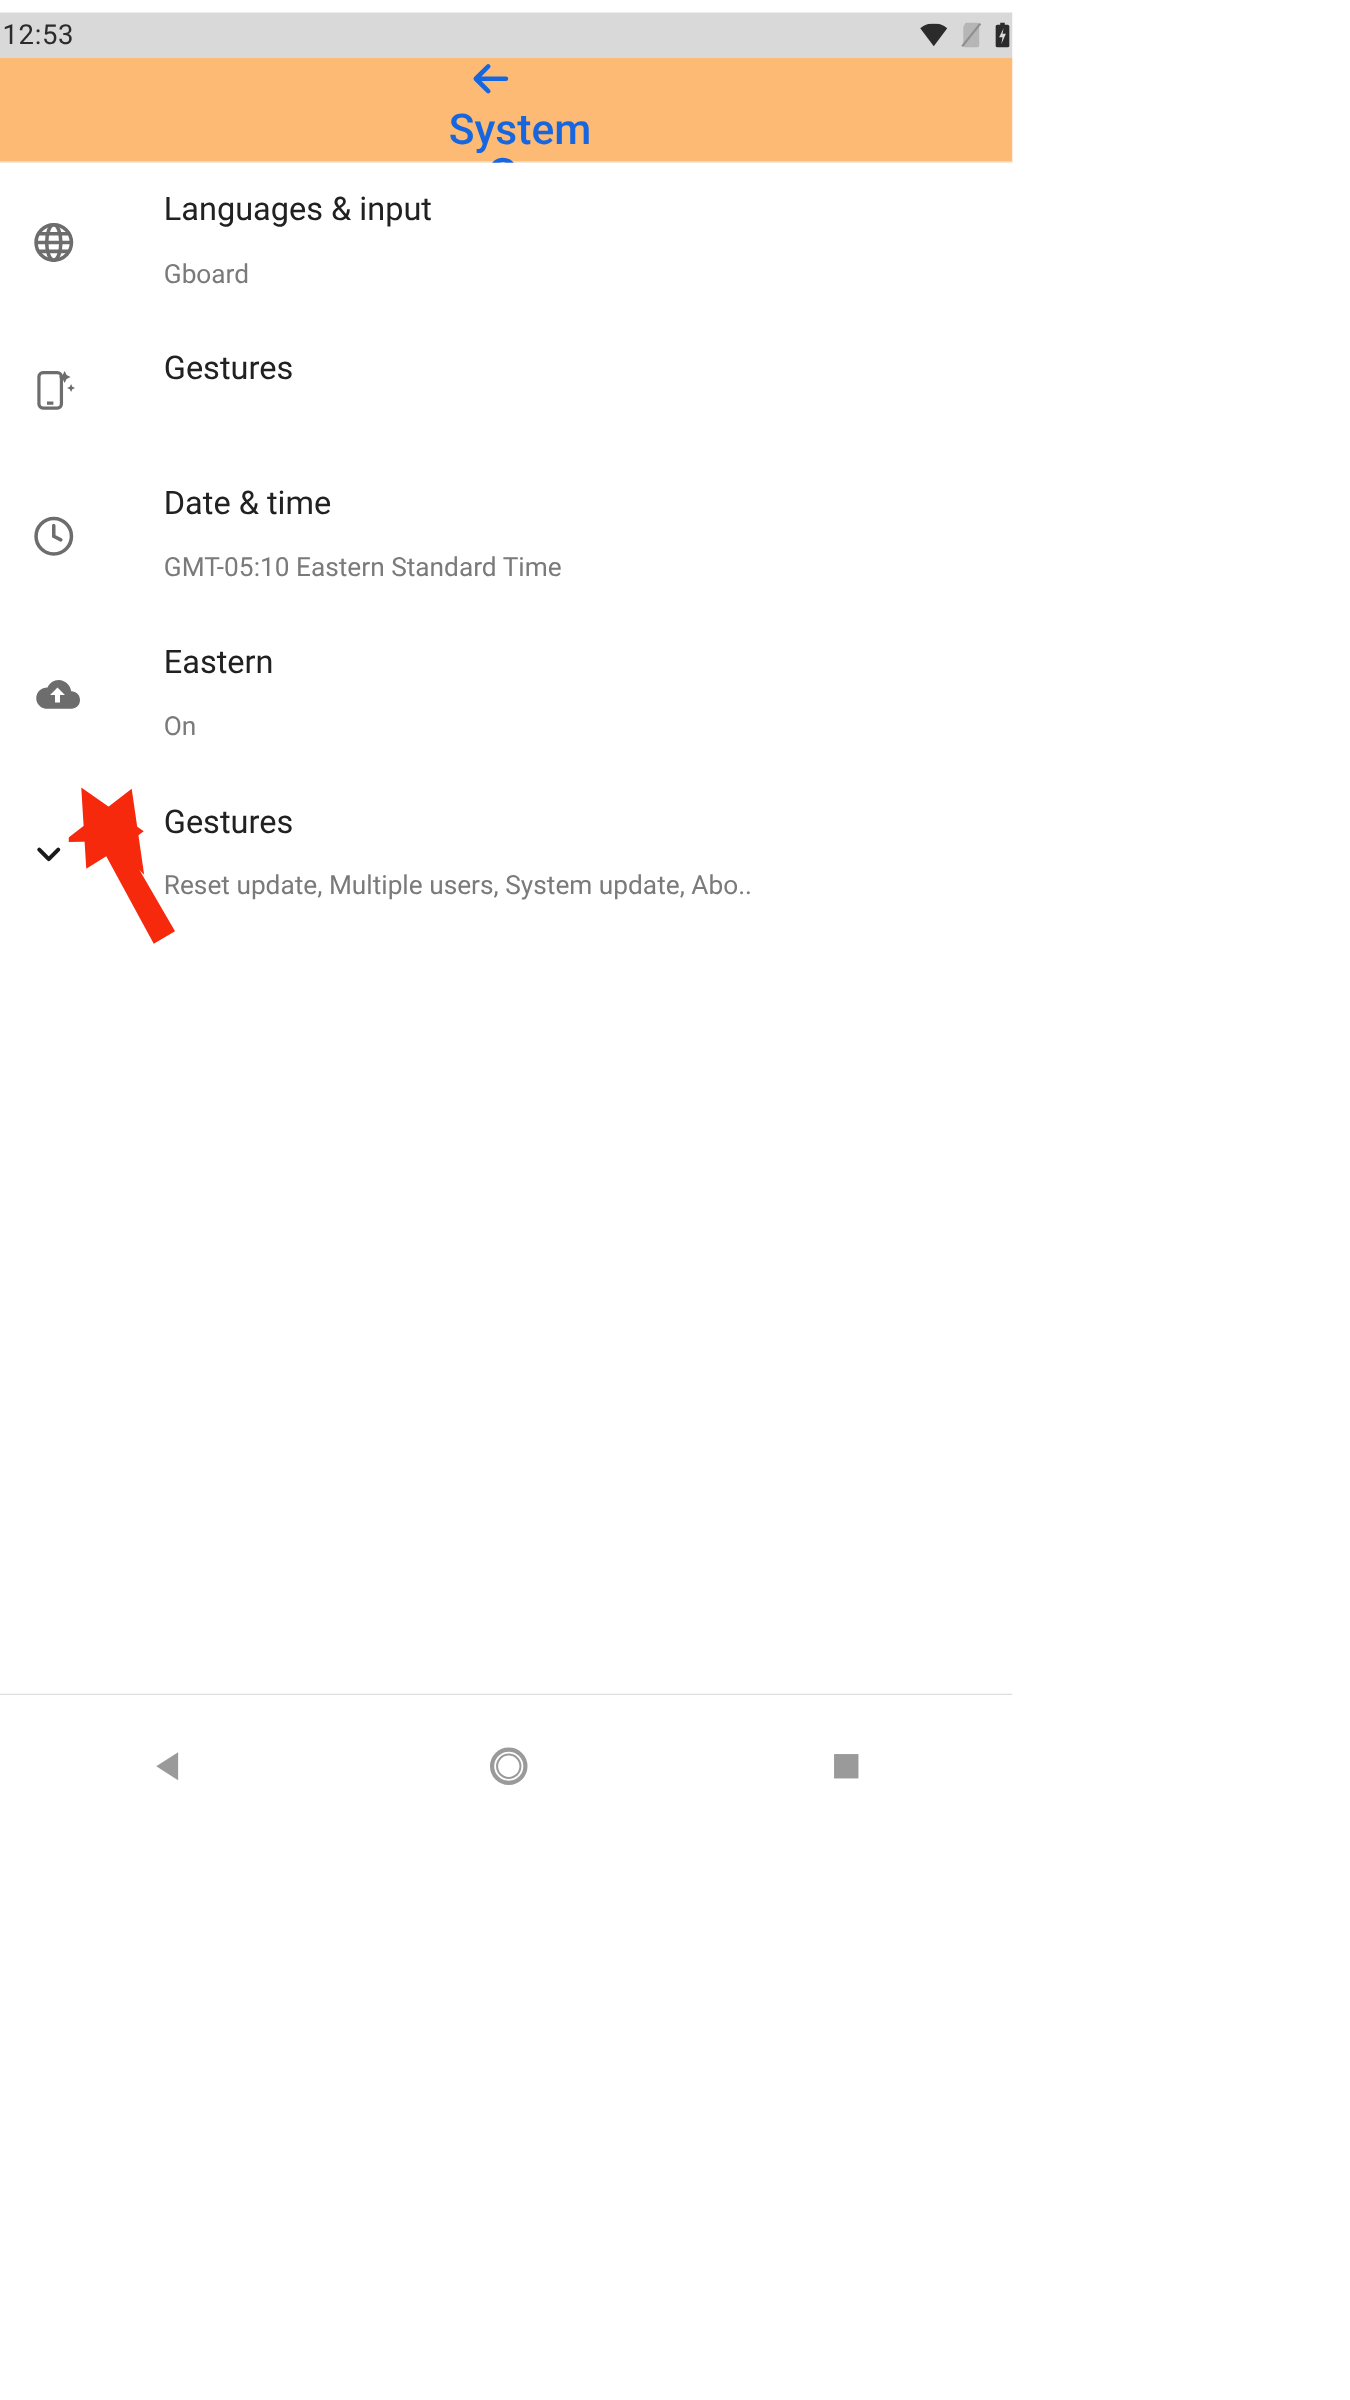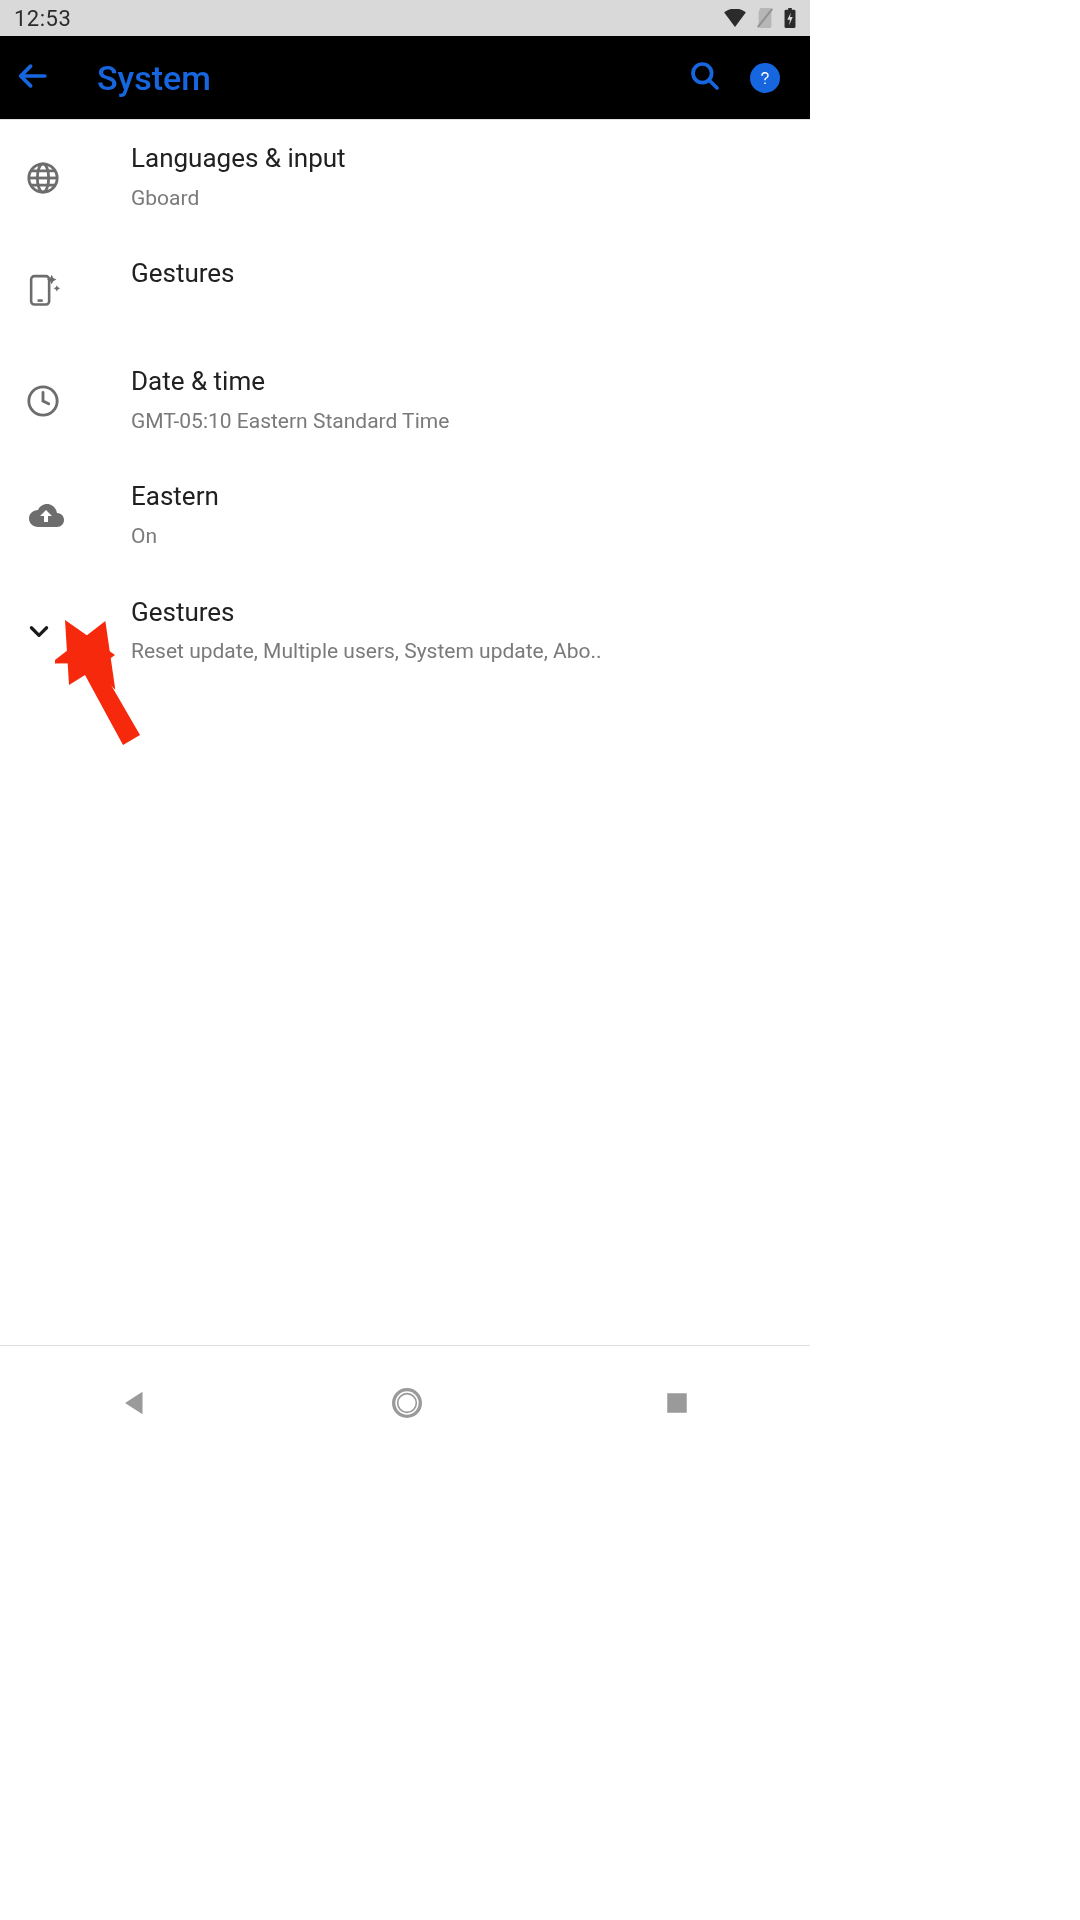--- a/index.html
+++ b/index.html
@@ -4,34 +4,36 @@
   <style>
     * { box-sizing: border-box; margin: 0; padding: 0; }
     html, body { width: 810px; height: 1440px; font-family: Roboto, "Helvetica Neue", Arial, sans-serif; background: #fff; overflow: hidden; }
     
     .status-bar {
       height: 36px;
       background: #d9d9d9;
       display: flex;
       align-items: center;
       justify-content: space-between;
-      padding: 0 14px;
+      padding: 0 2px;
       color: #2b2b2b;
+      margin-top: 10px;
     }
     .status-bar .time { font-size: 22px; letter-spacing: 0.5px; font-weight: 400; }
     .status-icons { display: flex; align-items: center; gap: 10px; }
     .status-icons svg { display: block; }
     
     .app-bar {
       height: 84px;
-      background: #000000;
+      background: #fdba74;
       display: flex;
       align-items: center;
       padding: 0 15px 0 15px;
       border-bottom: 1px solid #e3e3e3;
+      flex-direction: column;
     }
     .back-btn {
       width: 60px;
       display: flex;
       align-items: center;
       justify-content: flex-start;
       color: #1666e0;
     }
     .title {
       flex: 1;
@@ -77,21 +79,21 @@
     }
     .item-title {
       font-size: 26px;
       color: #212121;
       line-height: 1.3;
     }
     .item-sub {
       font-size: 21px;
       color: #7a7a7a;
       line-height: 1.4;
-      margin-top: 8px;
+      margin-top: 20px;
       white-space: nowrap;
       overflow: hidden;
       text-overflow: ellipsis;
     }
     
     .bottom-divider {
       position: absolute;
       left: 0; right: 0; top: 1345px;
       height: 1px; background: #dedede;
     }

